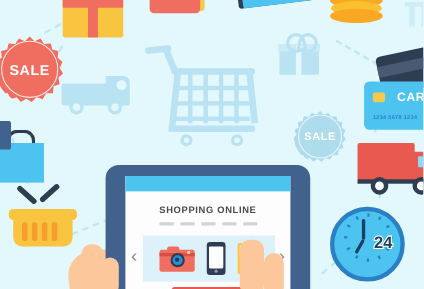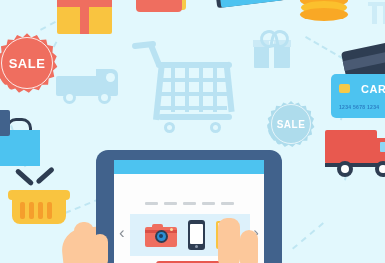--- a/index.html
+++ b/index.html
@@ -186,27 +186,47 @@
     <div class="abs" style="left:0;top:0;width:52px;height:34px;background:#e8594f;border-radius:2px;"></div>
     <div class="abs" style="left:50px;top:8px;width:20px;height:26px;background:#e8594f;border-radius:0 4px 2px 0;"></div>
     <div class="abs" style="left:55px;top:12px;width:13px;height:10px;background:#8ed7f5;border-radius:1px;"></div>
     <div class="abs" style="left:0;top:33px;width:70px;height:4px;background:#2e3d52;"></div>
     <div class="abs round" style="left:12px;top:31px;width:16px;height:16px;background:#2e3d52;"></div>
     <div class="abs round" style="left:16px;top:35px;width:8px;height:8px;background:#fff;"></div>
     <div class="abs round" style="left:50px;top:31px;width:16px;height:16px;background:#2e3d52;"></div>
     <div class="abs round" style="left:54px;top:35px;width:8px;height:8px;background:#fff;"></div>
   </div>
 
+  <div class="abs" style="left:300px;top:188px;width:72px;height:72px;">
+    <div id="clockface" style="left:0;top:0;width:60px;height:60px;">
+      <div class="tick" style="transform:rotate(0deg);"></div>
+      <div class="tick" style="transform:rotate(30deg);"></div>
+      <div class="tick" style="transform:rotate(60deg);"></div>
+      <div class="tick" style="transform:rotate(90deg);"></div>
+      <div class="tick" style="transform:rotate(120deg);"></div>
+      <div class="tick" style="transform:rotate(150deg);"></div>
+      <div class="tick" style="transform:rotate(180deg);"></div>
+      <div class="tick" style="transform:rotate(210deg);"></div>
+      <div class="tick" style="transform:rotate(240deg);"></div>
+      <div class="tick" style="transform:rotate(270deg);"></div>
+      <div class="tick" style="transform:rotate(300deg);"></div>
+      <div class="tick" style="transform:rotate(330deg);"></div>
+      <div class="hand-h" style="left:25px;top:12px;width:3px;height:14px;transform:rotate(-150deg);"></div>
+      <div class="hand-m" style="left:25px;top:7px;width:3px;height:19px;transform:rotate(0deg);"></div>
+    </div>
+    <div id="badge24" style="left:40px;top:24px;">24</div>
+  </div>
 
   <div class="hand" style="left:62px;top:228px;width:46px;height:42px;border-radius:22px 10px 0 0;transform:rotate(-6deg);"></div>
   <div class="hand" style="left:218px;top:226px;width:54px;height:44px;border-radius:14px 20px 0 0;"></div>
 
   <div id="tablet" style="left:96px;top:150px;width:186px;height:120px;">
     <div id="screen" style="left:18px;top:10px;width:150px;height:110px;">
       <div id="screen-top" style="height:14px;"></div>
+      <div class="ttl" style="top:26px;">SHOPPING ONLINE</div>
       <div class="dashrow" style="top:42px;">
         <i></i>
         <i></i>
         <i></i>
         <i></i>
         <i></i>
       </div>
 
       <div id="carousel" style="left:16px;top:54px;width:120px;height:42px;">
 

